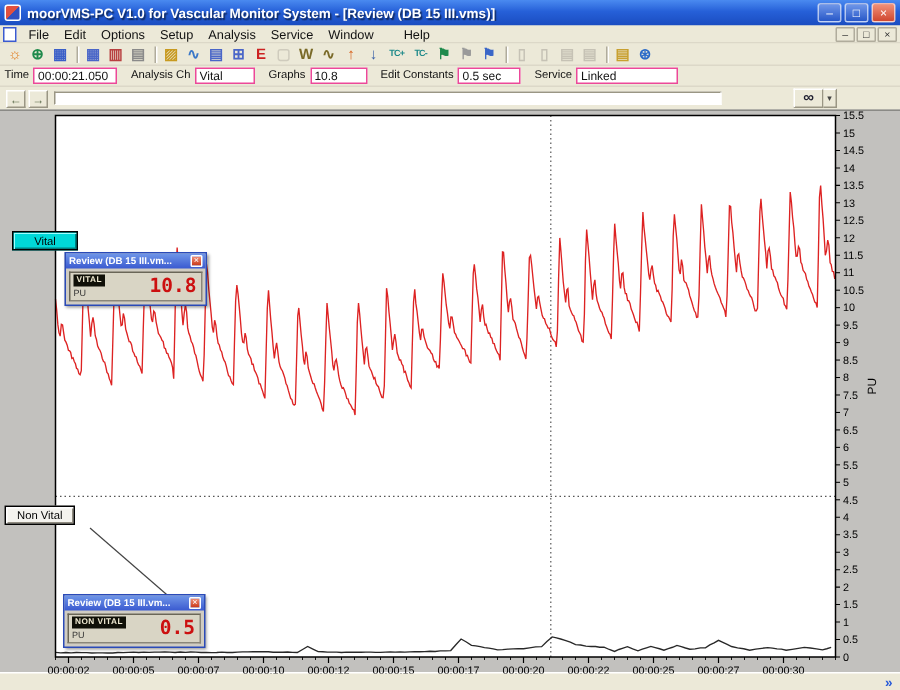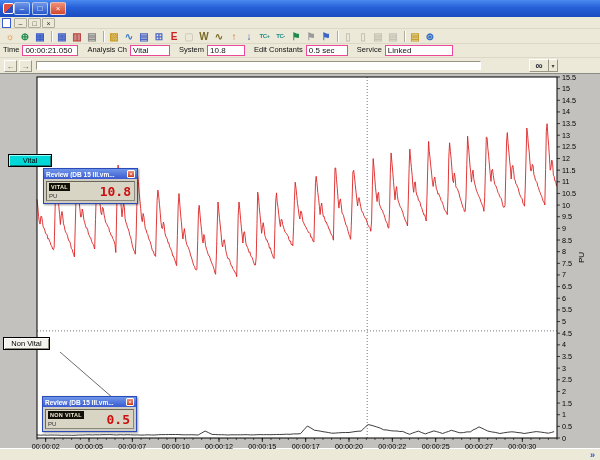--- a/index.html
+++ b/index.html
@@ -96,29 +96,40 @@
 
   
   .statusbar { height:12px; background:#ece9d8; border-top:1px solid #fff; display:flex; align-items:center; }
   .more-blue { margin-left:auto; margin-right:5px; color:#2458d8; font-size:9px; font-weight:bold; }
 </style>
 </head>
 <body>
 
 <div class="titlebar">
   <span class="app-icon"></span>
+  <span class="title-text">moorVMS-PC V1.0 for Vascular Monitor System - [Review (DB 15 III.vms)]</span>
   <span class="wbtns">
     <span class="wbtn">–</span>
     <span class="wbtn">□</span>
     <span class="wbtn close">×</span>
   </span>
 </div>
 
 <div class="menubar">
   <span class="doc-icon"></span>
+  <span class="menu-items">
+      <span class="mitem">File</span>
+      <span class="mitem">Edit</span>
+      <span class="mitem">Options</span>
+      <span class="mitem">Setup</span>
+      <span class="mitem">Analysis</span>
+      <span class="mitem">Service</span>
+      <span class="mitem">Window</span>
+      <span class="mitem" style="margin-left: 10px;">Help</span>
+    </span>
   <span class="childbtns">
     <span class="cbtn">–</span>
     <span class="cbtn">□</span>
     <span class="cbtn">×</span>
   </span>
 </div>
 
 <div class="toolbar">
     <span class="ticon" style="color: rgb(224, 120, 24);">☼</span>
     <span class="ticon" style="color: rgb(31, 138, 76);">⊕</span>
@@ -156,21 +167,21 @@
 <div class="fieldbar">
     <span class="fgroup">
       <label>Time</label>
       <input readonly="" value="00:00:21.050" style="">
     </span>
     <span class="fgroup">
       <label>Analysis Ch</label>
       <input readonly="" value="Vital" style="">
     </span>
     <span class="fgroup">
-      <label>System</label>
+      <label>Graphs</label>
       <input readonly="" value="10.8" style="">
     </span>
     <span class="fgroup">
       <label>Edit Constants</label>
       <input readonly="" value="0.5 sec" style="">
     </span>
     <span class="fgroup">
       <label>Service</label>
       <input readonly="" value="Linked" style="">
     </span>

